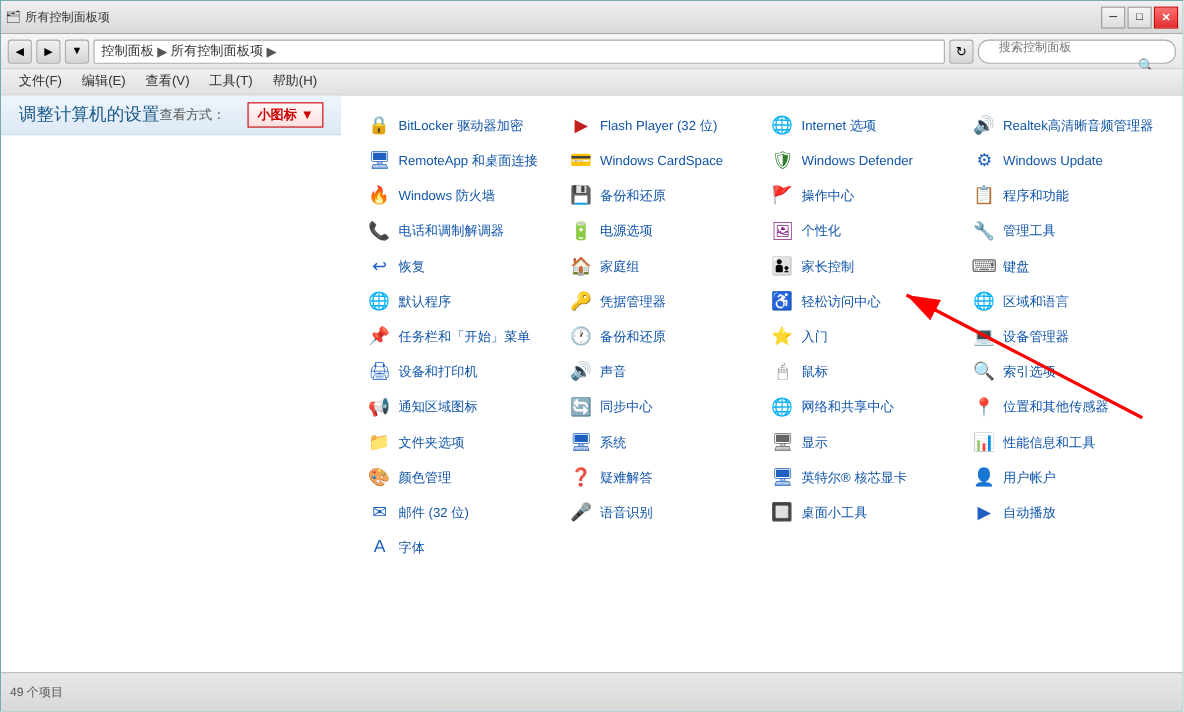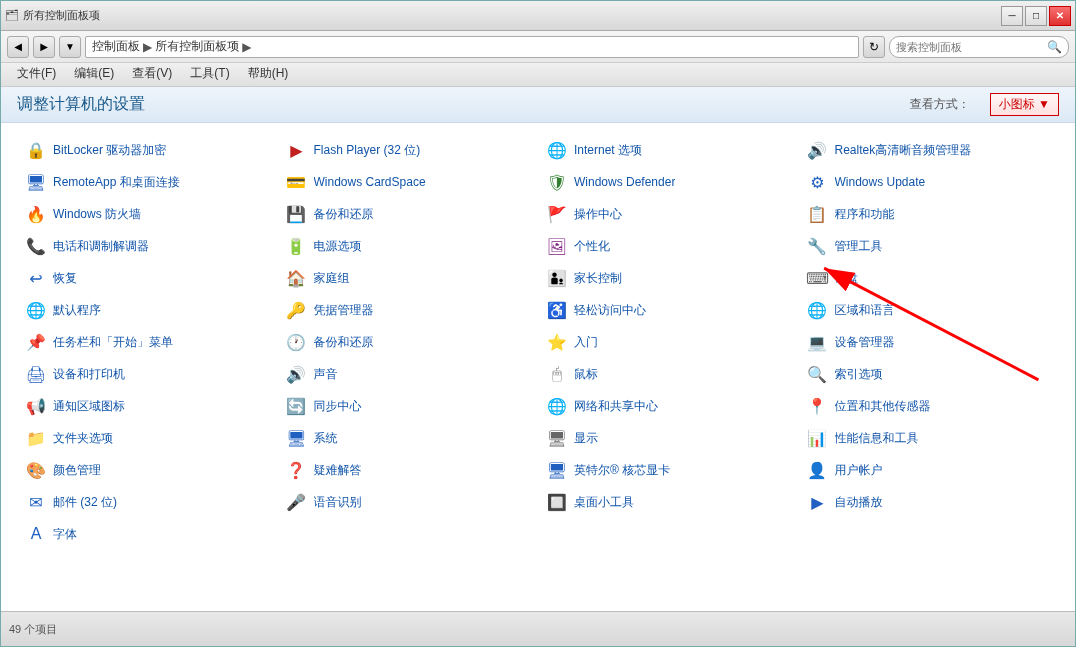--- a/index.html
+++ b/index.html
@@ -100,24 +100,25 @@
       align-items: center;
       justify-content: center;
       font-size: 12px;
     }
     .search-bar {
       width: 180px;
       height: 22px;
       border: 1px solid #aaa;
       background: white;
       display: flex;
-      align-items: center;
-      padding: 0 6px;
+      align-items: flex-end;
+      padding: 0 18px;
       border-radius: 10px;
       gap: 4px;
+      flex-direction: column;
     }
     .search-bar input {
       border: none;
       outline: none;
       font-size: 11px;
       color: #888;
       flex: 1;
       background: transparent;
     }
 
@@ -136,21 +137,21 @@
       color: #333;
       cursor: pointer;
       border-radius: 2px;
     }
 
     
     .main-content {
       background: white;
       flex: 1;
       display: flex;
-      flex-direction: column;
+      flex-direction: row;
       height: calc(647px - 30px - 32px - 24px);
     }
 
     
     .toolbar-row {
       height: 36px;
       background: linear-gradient(to bottom, #eef4fb, #dce9f5);
       border-bottom: 1px solid #c8d8e8;
       display: flex;
       align-items: center;
@@ -175,20 +176,21 @@
     .view-btn {
       padding: 2px 8px;
       border: 1px solid #c00;
       background: linear-gradient(to bottom, #fff8f8, #ffe0e0);
       color: #c00;
       font-size: 12px;
       cursor: pointer;
       display: flex;
       align-items: center;
       gap: 2px;
+      font-weight: bold;
     }
 
     
     .items-container {
       padding: 12px 16px;
       overflow-y: auto;
       flex: 1;
     }
     .items-grid {
       display: grid;

